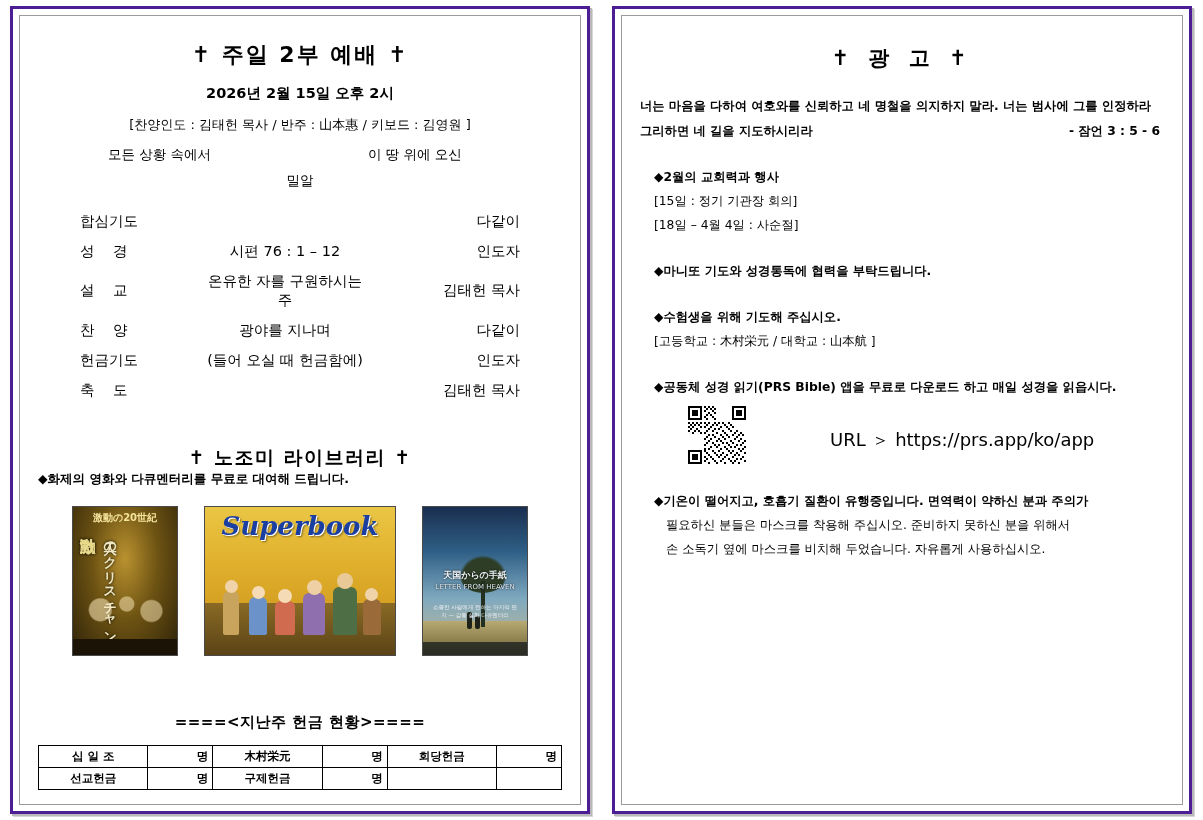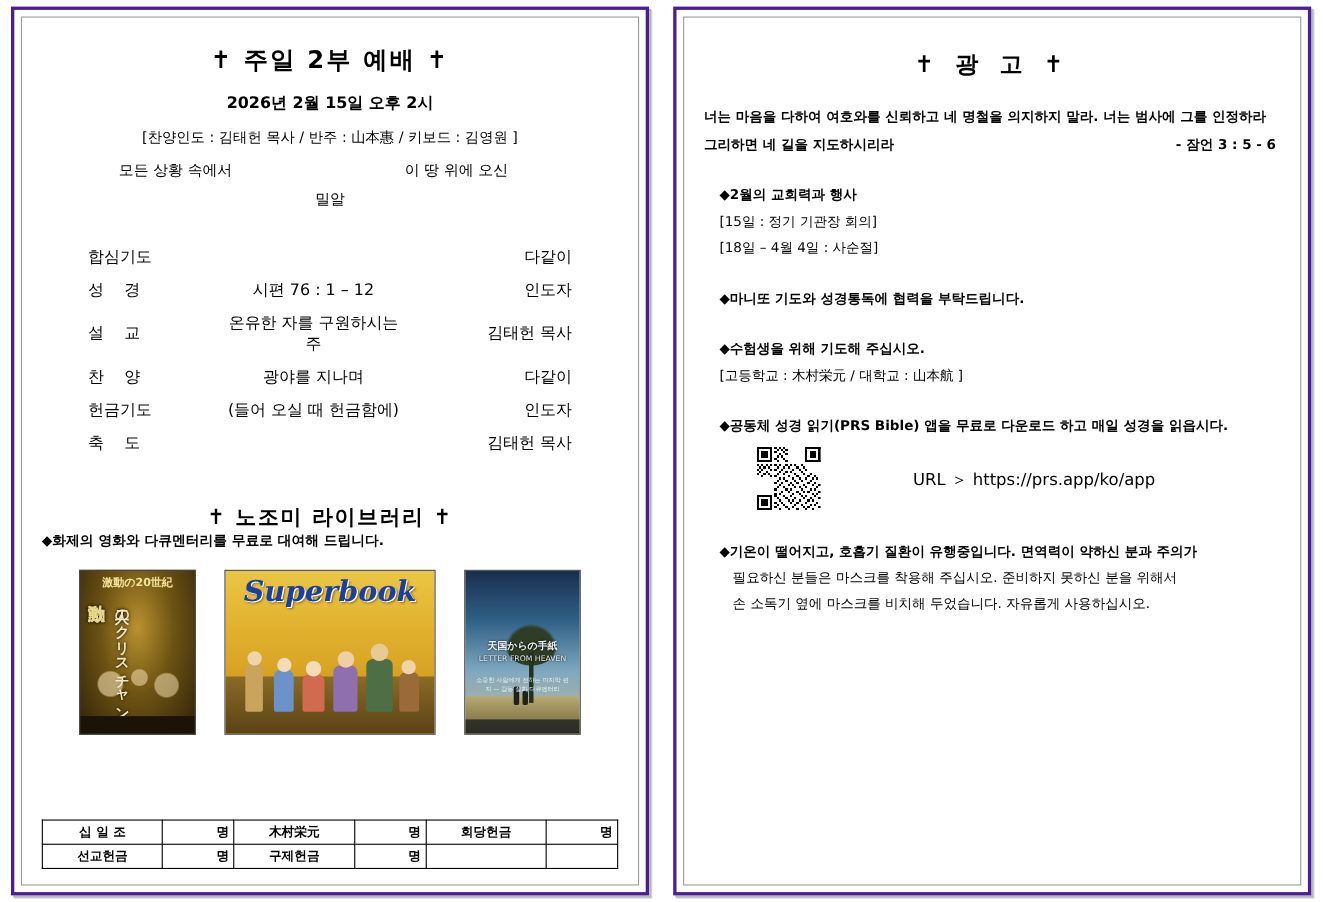--- a/index.html
+++ b/index.html
@@ -71,21 +71,21 @@
   .two-col-line .lft { position: absolute; left: 70px; }
   .two-col-line .rgt { position: absolute; left: 330px; }
   .center-line {
     text-align: center;
     font-size: 13.5px;
     margin-top: 8px;
   }
 
   
   .order {
-    margin-top: 28px;
+    margin-top: 16px;
     width: 100%;
     border-collapse: collapse;
     font-size: 14.5px;
   }
   .order td { padding: 5.5px 0; vertical-align: middle; }
   .order td.c1 { width: 120px; padding-left: 42px; letter-spacing: 0; white-space: pre; }
   .order td.c2 { text-align: center; }
   .order td.c3 { width: 150px; text-align: right; padding-right: 42px; }
 
   .title-sec {
@@ -259,21 +259,21 @@
   .indent2 { padding-left: 26px; }
 
   .qr-row { margin-top: 6px; position: relative; height: 62px; }
   .qr {
     position: absolute; left: 48px; top: 0;
     width: 58px; height: 58px;
     background: #fff;
   }
   .url-text {
     position: absolute; left: 190px; top: 16px;
-    font-size: 15px;
+    font-size: 18px;
   }
 </style>
 </head>
 <body>
 
 <div id="page">
 
   <div class="panel" id="left-panel">
     <div class="panel-inner">
       <div class="content">
@@ -377,20 +377,21 @@
             <div class="person" style="left:44px;"></div>
             <div class="person" style="left:52px;height:13px;"></div>
             <div class="txt">天国からの手紙</div>
             <div class="txt2">LETTER FROM HEAVEN</div>
             <div class="blurb">소중한 사람에게 전하는 마지막 편지 — 감동 실화 다큐멘터리</div>
             <div class="bottombar"></div>
           </div>
 
         </div>
 
+        <div class="offering-title">====&lt;지난주 헌금 현황&gt;====</div>
 
         <table class="offering-table">
           <tbody>
             <tr>
               <td class="lbl">십 일 조</td>
               <td class="val">명</td>
               <td class="lbl">木村栄元</td>
               <td class="val">명</td>
               <td class="lbl">회당헌금</td>
               <td class="val">명</td>

